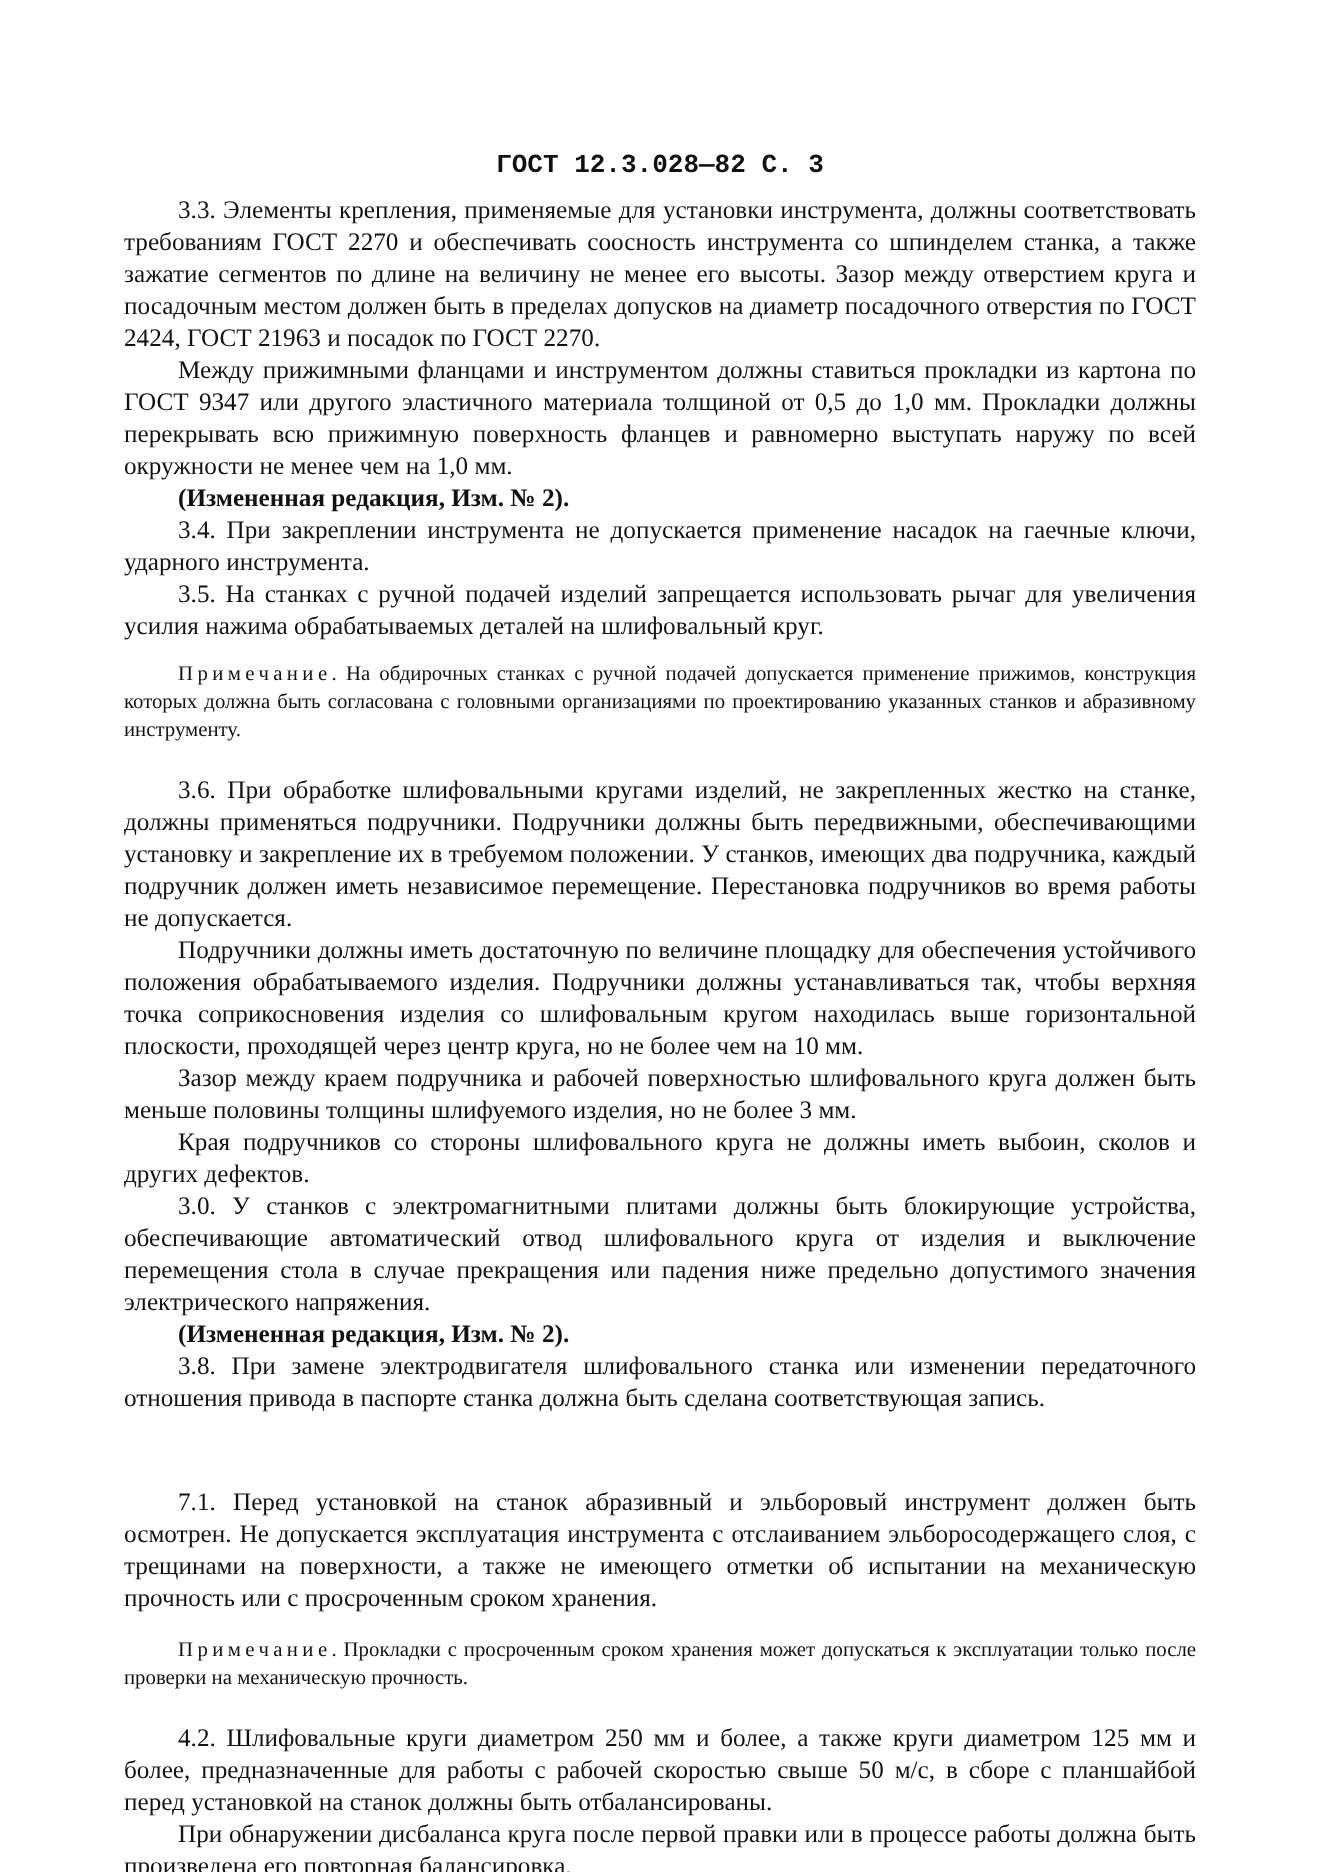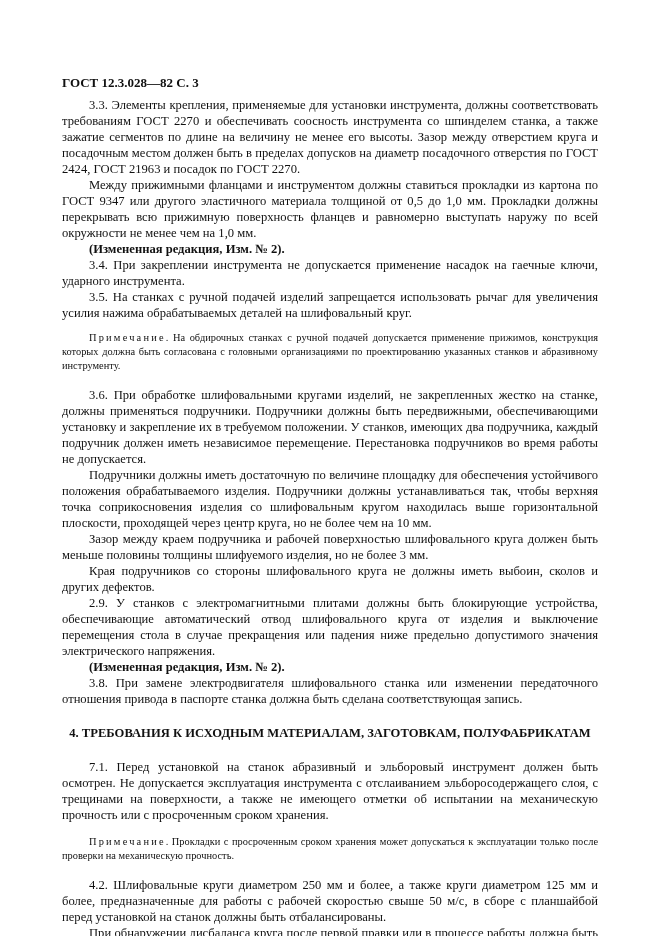--- a/index.html
+++ b/index.html
@@ -1,19 +1,19 @@
 <!DOCTYPE html>
 <html><head>
 <meta charset="utf-8">
 <style>
   html, body { margin: 0; padding: 0; background: #ffffff; }
   body { width: 661px; height: 936px; position: relative; overflow: hidden;
          font-family: "Liberation Serif", "DejaVu Serif", serif; color: #111; }
-  .header { position: absolute; left: 62px; width: 536px; top: 75px; text-align: left;
-            font-weight: bold; font-size: 13px; }
+  .header { position: absolute; left: 62px; width: 536px; top: 75px; text-align: center;
+            font-weight: bold; font-size: 13px; font-family: Liberation Mono, monospace; }
   .body { position: absolute; left: 62px; width: 536px; top: 97px; }
   p { margin: 0; font-size: 12.6px; line-height: 16px; text-align: justify; text-indent: 27px; }
   p.bold { font-weight: bold; }
   .note { font-size: 10.4px; line-height: 14px; text-align: justify; text-indent: 27px; margin: 0; }
   .note .sp { letter-spacing: 2.2px; }
   .section-title { font-weight: bold; font-size: 12.6px; text-align: center; margin: 0; text-indent: 0; }
 </style>
 </head>
 <body>
 
@@ -27,26 +27,25 @@
   <p>3.5. На станках с ручной подачей изделий запрещается использовать рычаг для увеличения усилия нажима обрабатываемых деталей на шлифовальный круг.</p>
 
   <div style="height:10px"></div>
   <div class="note"><span class="sp">Примечание</span><span>. На обдирочных станках с ручной подачей допускается применение прижимов, конструкция которых должна быть согласована с головными организациями по проектированию указанных станков и абразивному инструменту.</span></div>
   <div style="height:14px"></div>
 
   <p>3.6. При обработке шлифовальными кругами изделий, не закрепленных жестко на станке, должны применяться подручники. Подручники должны быть передвижными, обеспечивающими установку и закрепление их в требуемом положении. У станков, имеющих два подручника, каждый подручник должен иметь независимое перемещение. Перестановка подручников во время работы не допускается.</p>
   <p>Подручники должны иметь достаточную по величине площадку для обеспечения устойчивого положения обрабатываемого изделия. Подручники должны устанавливаться так, чтобы верхняя точка соприкосновения изделия со шлифовальным кругом находилась выше горизонтальной плоскости, проходящей через центр круга, но не более чем на 10 мм.</p>
   <p>Зазор между краем подручника и рабочей поверхностью шлифовального круга должен быть меньше половины толщины шлифуемого изделия, но не более 3 мм.</p>
   <p>Края подручников со стороны шлифовального круга не должны иметь выбоин, сколов и других дефектов.</p>
-  <p>2.9. У станков с электромагнитными плитами должны быть блокирующие устройства, обеспечивающие автоматический отвод шлифовального круга от изделия и выключение перемещения стола в случае прекращения или падения ниже предельно допустимого значения электрического напряжения.</p>
+  <p>3.0. У станков с электромагнитными плитами должны быть блокирующие устройства, обеспечивающие автоматический отвод шлифовального круга от изделия и выключение перемещения стола в случае прекращения или падения ниже предельно допустимого значения электрического напряжения.</p>
   <p class="bold">(Измененная редакция, Изм. № 2).</p>
   <p>3.8. При замене электродвигателя шлифовального станка или изменении передаточного отношения привода в паспорте станка должна быть сделана соответствующая запись.</p>
 
   <div style="height:18px"></div>
-  <p class="section-title">4. ТРЕБОВАНИЯ К ИСХОДНЫМ МАТЕРИАЛАМ, ЗАГОТОВКАМ, ПОЛУФАБРИКАТАМ</p>
   <div style="height:18px"></div>
 
   <p>7.1. Перед установкой на станок абразивный и эльборовый инструмент должен быть осмотрен. Не допускается эксплуатация инструмента с отслаиванием эльборосодержащего слоя, с трещинами на поверхности, а также не имеющего отметки об испытании на механическую прочность или с просроченным сроком хранения.</p>
 
   <div style="height:12px"></div>
   <div class="note"><span class="sp">Примечание</span><span>. Прокладки с просроченным сроком хранения может допускаться к эксплуатации только после проверки на механическую прочность.</span></div>
   <div style="height:14px"></div>
 
   <p>4.2. Шлифовальные круги диаметром 250 мм и более, а также круги диаметром 125 мм и более, предназначенные для работы с рабочей скоростью свыше 50 м/с, в сборе с планшайбой перед установкой на станок должны быть отбалансированы.</p>
   <p>При обнаружении дисбаланса круга после первой правки или в процессе работы должна быть произведена его повторная балансировка.</p>

